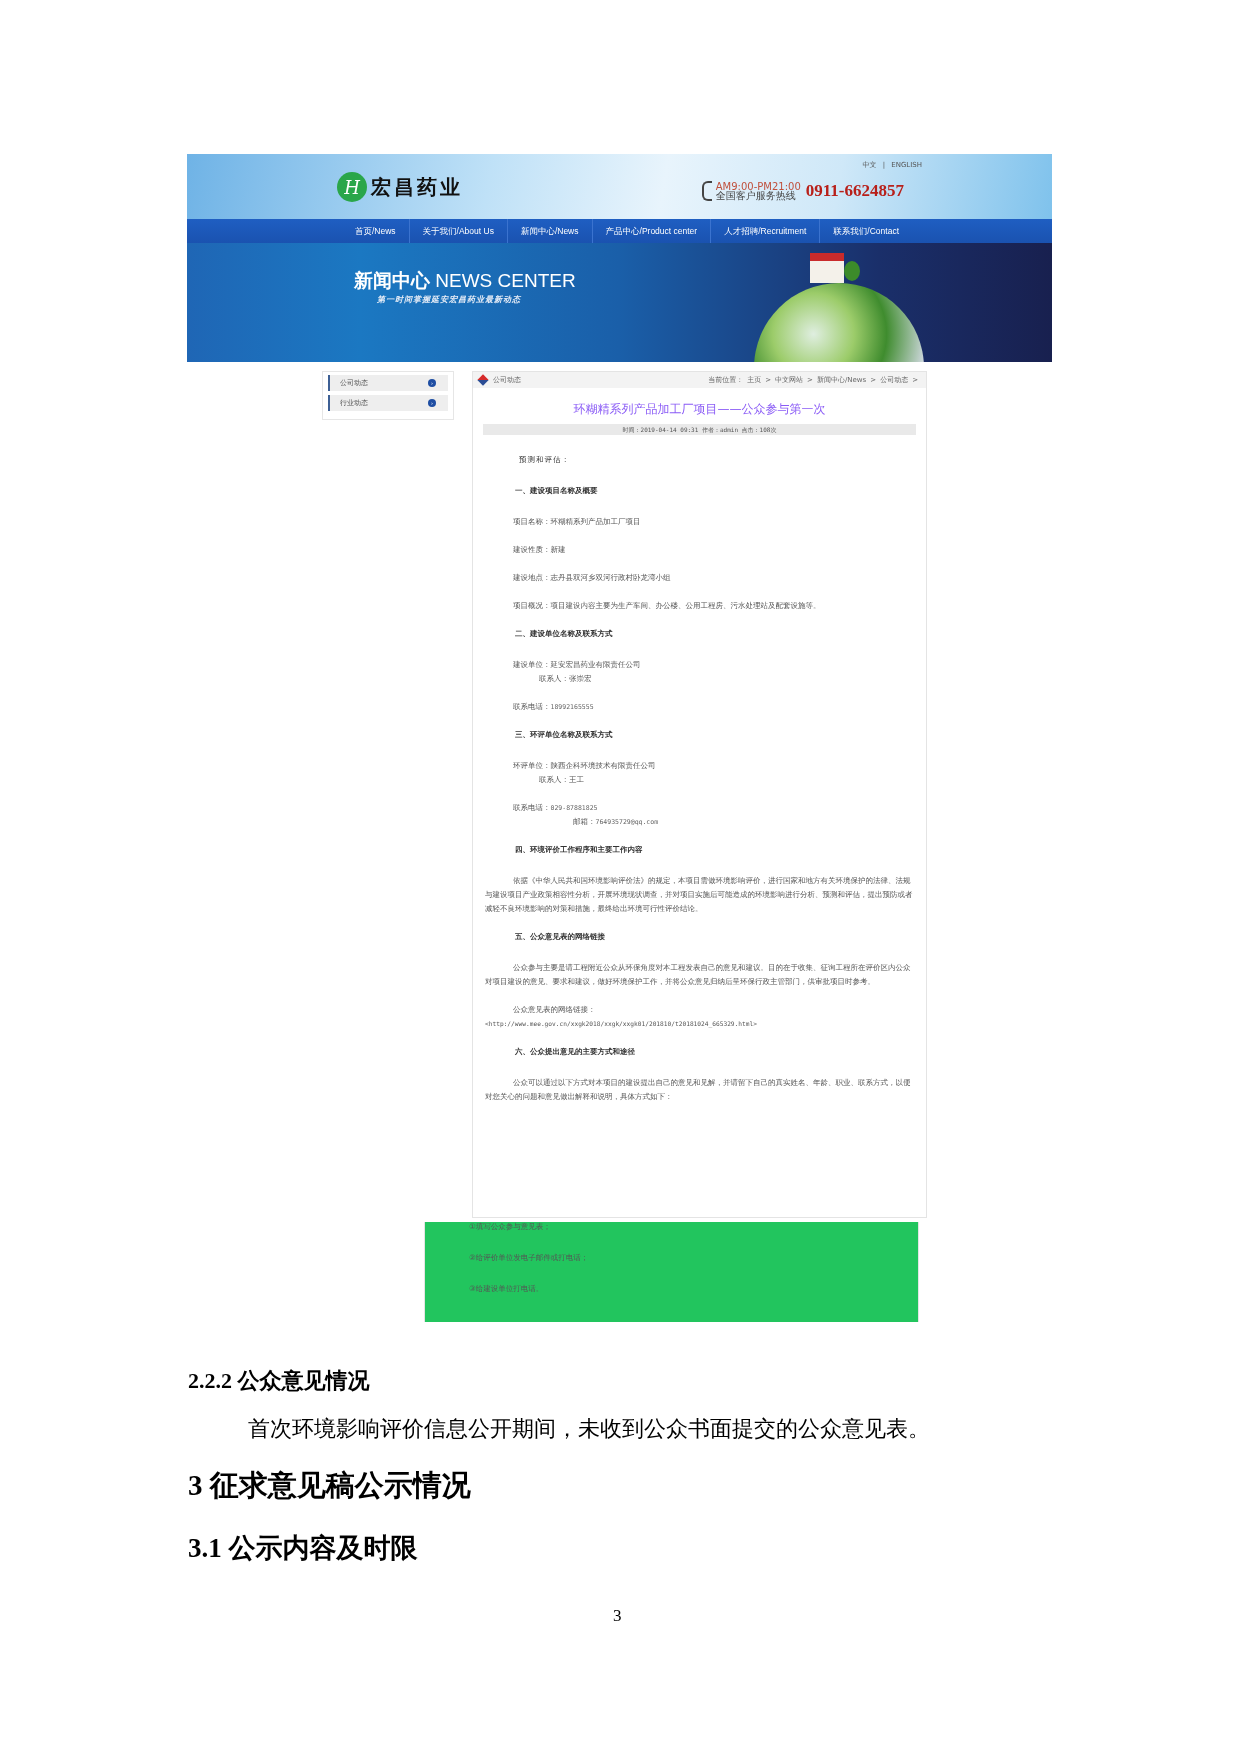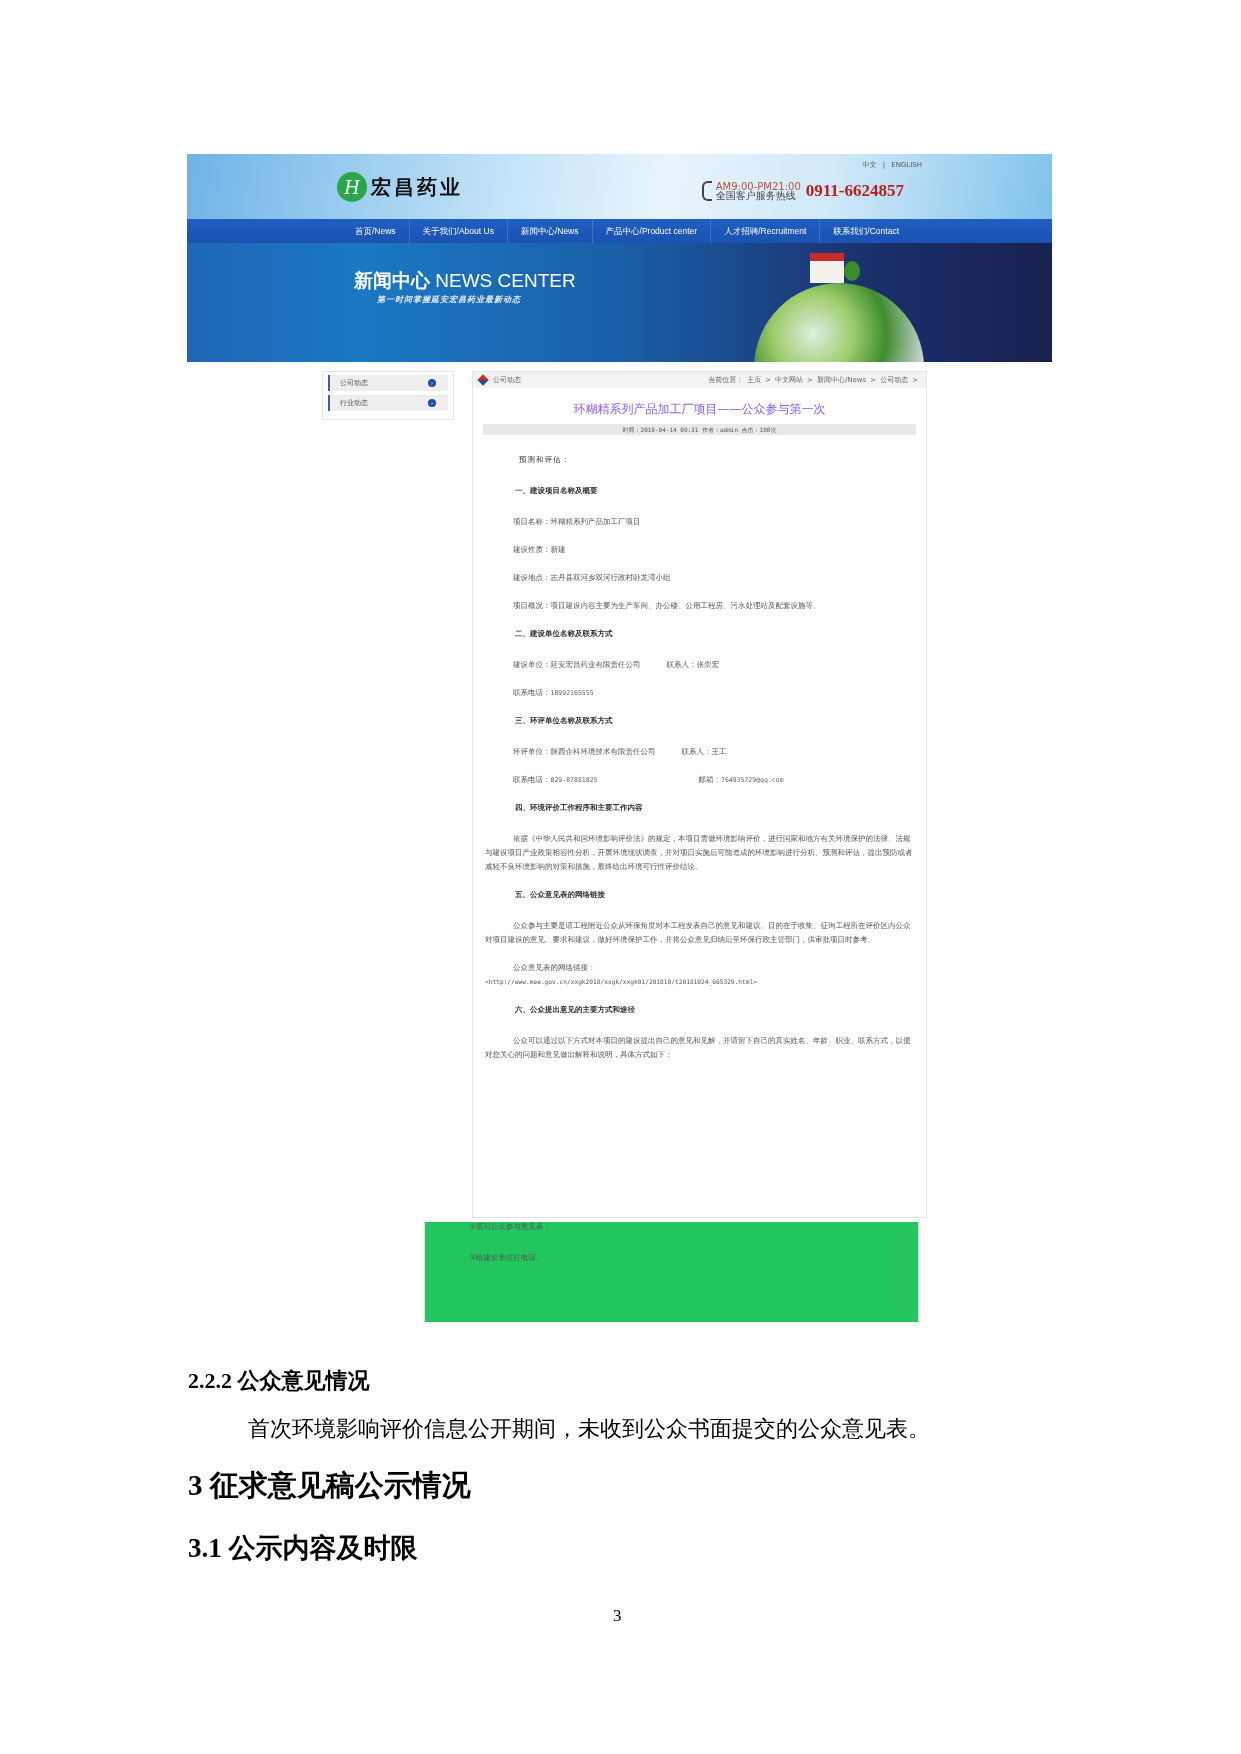--- a/index.html
+++ b/index.html
@@ -42,21 +42,21 @@
   .diamond { width: 8px; height: 8px; transform: rotate(45deg); background: linear-gradient(135deg, #d62a2a 50%, #2b4d95 50%); margin-right: 6px; }
   .crumbs span { margin: 0 2px; }
   .art-title { text-align: center; font-family: "DejaVu Sans", sans-serif; font-size: 12px; color: #8b5cf6; margin-top: 13px; }
   .art-meta { margin: 6px 10px 0 10px; height: 11px; background: #e9e9e9; text-align: center; font-family: "DejaVu Sans Mono", monospace; font-size: 6px; line-height: 11px; color: #555; }
   .art-body { padding: 18px 12px 0 12px; font-family: "DejaVu Sans", sans-serif; font-size: 7.5px; color: #555; }
   .p { line-height: 14px; margin: 0 0 14px 0; }
   .ind { text-indent: 28px; }
   .ind2 { padding-left: 28px; }
   .h { font-family: "DejaVu Serif", serif; font-weight: bold; color: #333; padding-left: 30px; margin-bottom: 17px; }
   .h0 { font-family: "DejaVu Serif", serif; color: #333; padding-left: 34px; letter-spacing: 1px; margin-bottom: 17px; }
-  .row2 { display: flex; }
+  .row2 { display: flex; flex-direction: column; }
   .mono { font-family: "DejaVu Sans Mono", monospace; font-size: 6.5px; color: #666; }
   .url { font-family: "DejaVu Sans Mono", monospace; font-size: 6.2px; color: #555; }
 
   .panel2 { position: absolute; left: 237px; top: 860px; width: 493px; height: 100px; border-left: 1px solid #e4e4e4; border-right: 1px solid #e4e4e4; background: #22c55e; }
   .list-item { font-family: "DejaVu Sans", sans-serif; font-size: 7.5px; color: #555; padding-left: 44px; height: 31px; line-height: 10px; }
 
   
   .doc-h3 { position: absolute; left: 188px; top: 1366px; font-size: 22px; font-weight: bold; }
   .doc-p { position: absolute; left: 248px; top: 1414px; font-size: 22px; }
   .doc-h1 { position: absolute; left: 188px; top: 1466px; font-size: 29px; font-weight: bold; }
@@ -147,40 +147,41 @@
         </div>
         <p class="p ind2"><span>联系电话：</span><span class="mono">18992165555</span></p>
 
         <p class="p h">三、环评单位名称及联系方式</p>
         <div class="p ind2 row2">
           <span>环评单位：陕西企科环境技术有限责任公司</span>
           <span style="margin-left:26px">联系人：王工</span>
         </div>
         <div class="p ind2 row2">
           <span><span>联系电话：</span><span class="mono">029-87881825</span></span>
-          <span style="margin-left:101px"><span>邮箱：</span><span class="mono">764935729@qq.com</span></span>
+          <span style="margin-left:60px"><span>邮箱：</span><span class="mono">764935729@qq.com</span></span>
         </div>
 
         <p class="p h">四、环境评价工作程序和主要工作内容</p>
         <p class="p ind">依据《中华人民共和国环境影响评价法》的规定，本项目需做环境影响评价，进行国家和地方有关环境保护的法律、法规与建设项目产业政策相容性分析，开展环境现状调查，并对项目实施后可能造成的环境影响进行分析、预测和评估，提出预防或者减轻不良环境影响的对策和措施，最终给出环境可行性评价结论。</p>
 
         <p class="p h">五、公众意见表的网络链接</p>
         <p class="p ind">公众参与主要是请工程附近公众从环保角度对本工程发表自己的意见和建议。目的在于收集、征询工程所在评价区内公众对项目建设的意见、要求和建议，做好环境保护工作，并将公众意见归纳后呈环保行政主管部门，供审批项目时参考。</p>
         <p class="p" style="margin-bottom:14px">
           <span class="ind2" style="display:block">公众意见表的网络链接：</span>
           <span class="url">&lt;http://www.mee.gov.cn/xxgk2018/xxgk/xxgk01/201810/t20181024_665329.html&gt;</span>
         </p>
 
         <p class="p h">六、公众提出意见的主要方式和途径</p>
         <p class="p ind">公众可以通过以下方式对本项目的建设提出自己的意见和见解，并请留下自己的真实姓名、年龄、职业、联系方式，以便对您关心的问题和意见做出解释和说明，具体方式如下：</p>
       </div>
     </div>
 
     <div class="panel2">
       <div class="list-item">①填写公众参与意见表；</div>
+      <div class="list-item">②给评价单位发电子邮件或打电话；</div>
       <div class="list-item">③给建设单位打电话。</div>
     </div>
   </div>
 </div>
 
 <div class="doc-h3">2.2.2  公众意见情况</div>
 <div class="doc-p">首次环境影响评价信息公开期间，未收到公众书面提交的公众意见表。</div>
 <div class="doc-h1">3  征求意见稿公示情况</div>
 <div class="doc-h2">3.1  公示内容及时限</div>
 <div class="doc-page">3</div>

